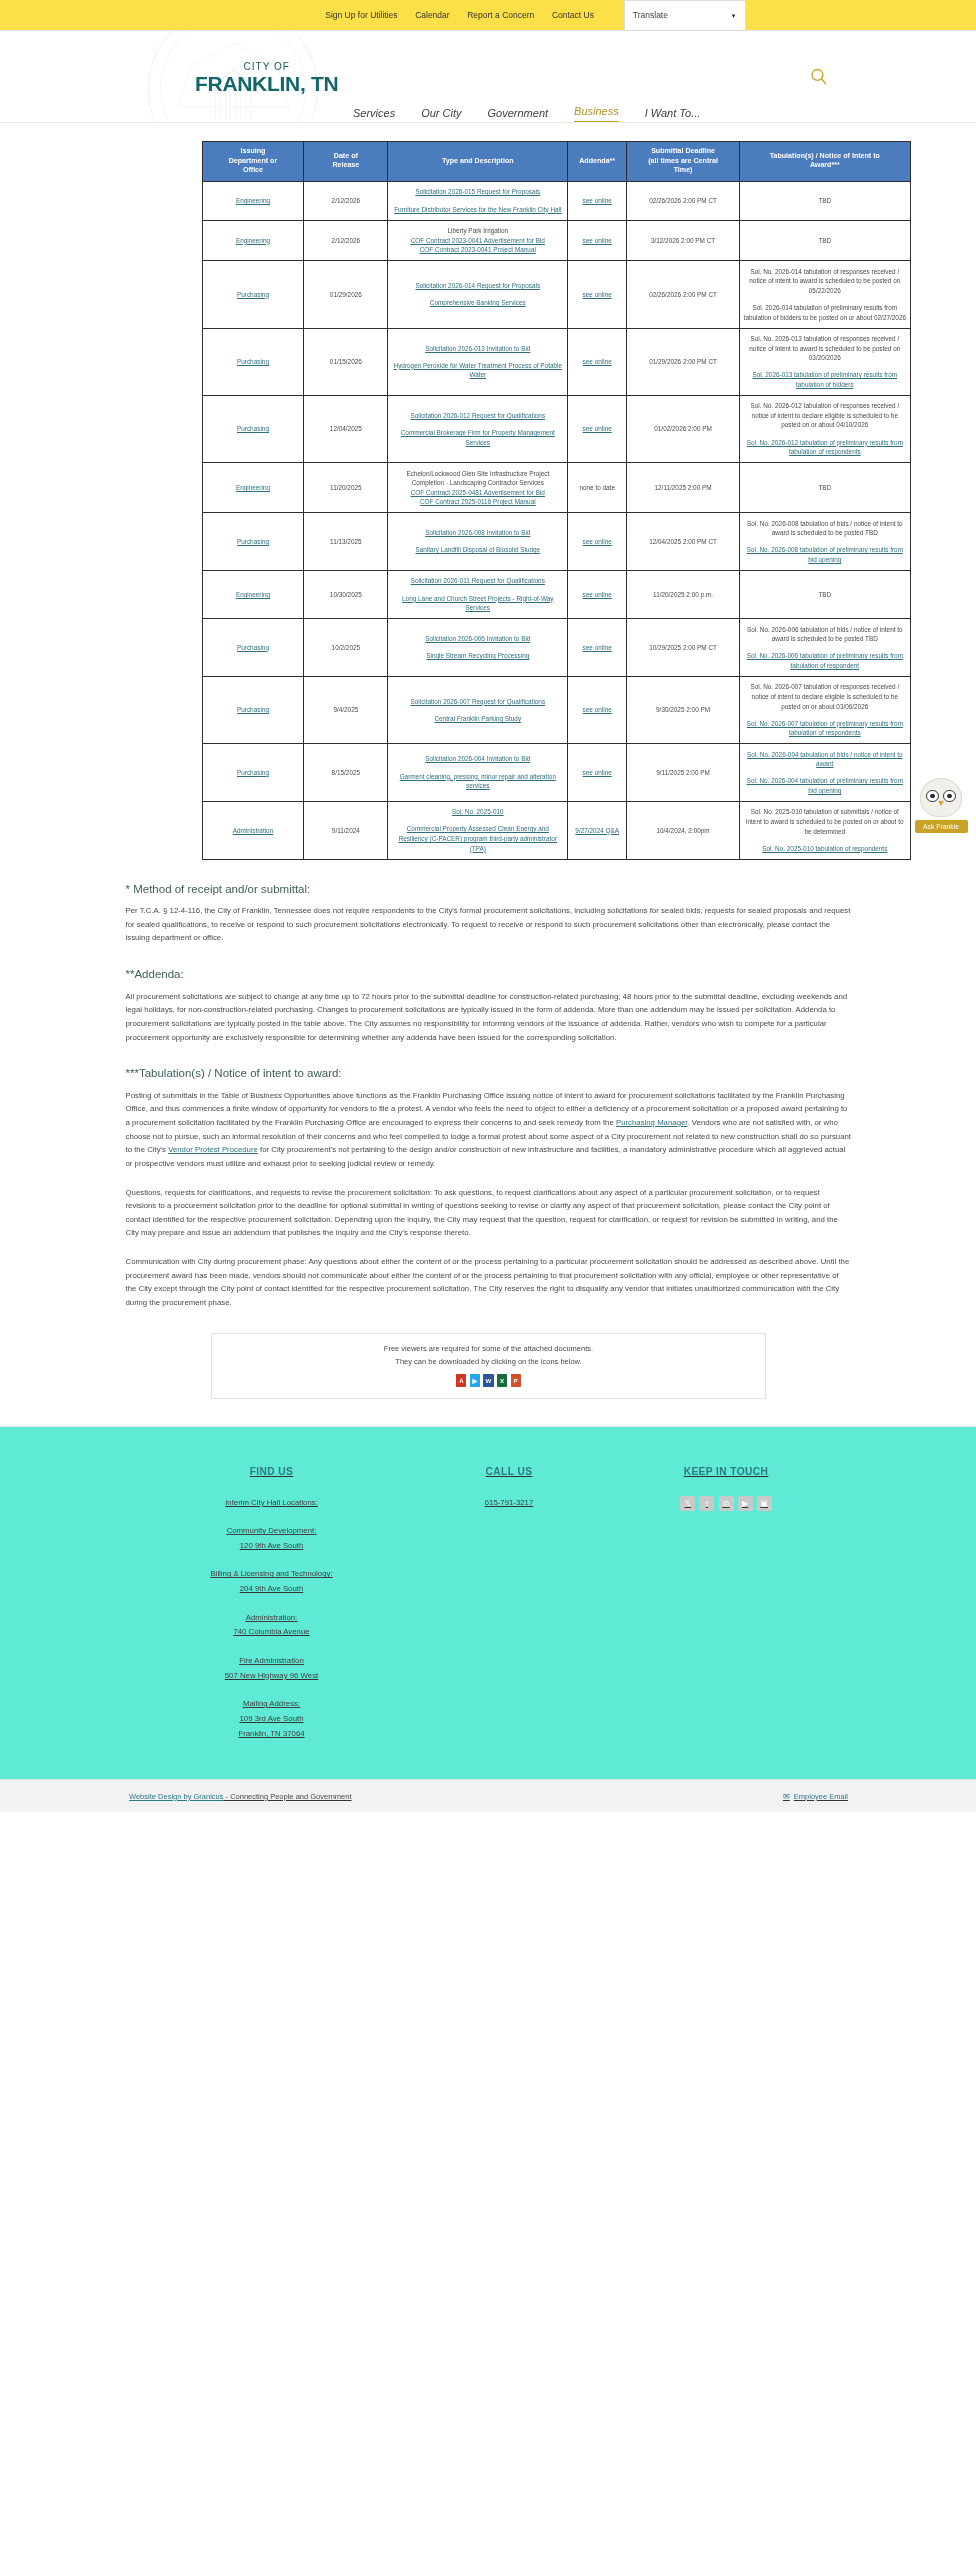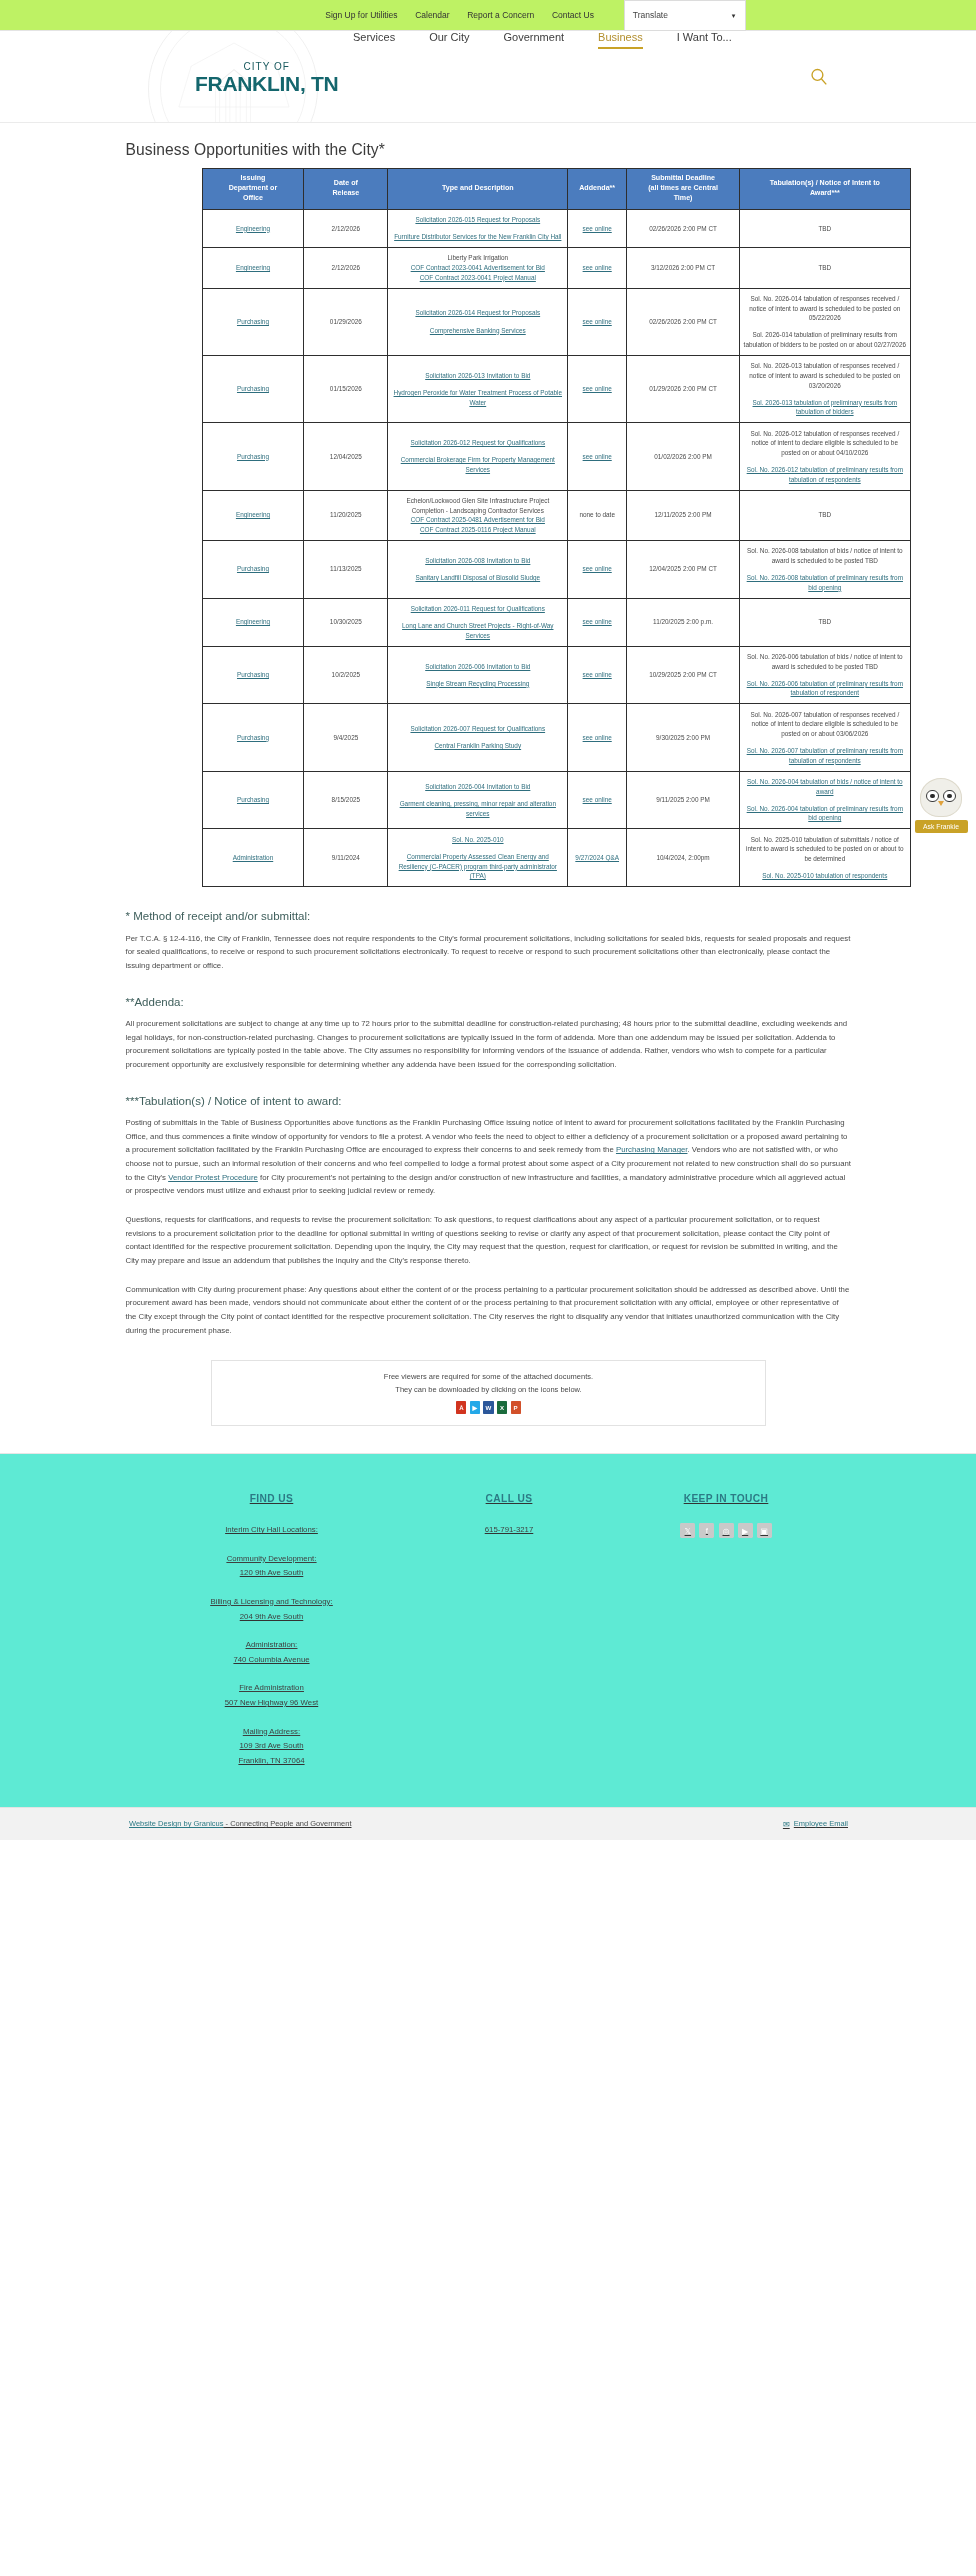--- a/index.html
+++ b/index.html
@@ -8,21 +8,21 @@
     width:977px;
     font-family:"Liberation Sans", sans-serif;
     color:#333;
     background:#ffffff;
     -webkit-font-smoothing:antialiased;
   }
 
   
   .utility-bar{
     height:31px;
-    background:#bef264;
+    background:#fde047;
     border-bottom:0.7px solid #e4e4e4;
     display:flex;
     align-items:center;
     justify-content:center;
     position:relative;
   }
   .utility-inner{
     display:flex;
     align-items:center;
     gap:17.6px;
@@ -99,22 +99,23 @@
     font-size:21px;
     font-weight:bold;
     color:#14666d;
     letter-spacing:-0.3px;
   }
   .main-nav{
     position:absolute;
     left:353px; top:0;
     height:92px;
     display:flex;
-    align-items:flex-start;
-    gap:34px;
+    align-items:flex-end;
+    gap:26px;
+    font-style:italic;
   }
   .nav-item{
     font-size:11px;
     color:#3d3d3d;
     text-decoration:none;
     padding-bottom:4.1px;
     cursor:pointer;
     white-space:nowrap;
   }
   .nav-item.active{
@@ -399,21 +400,20 @@
   <div class="frankie">
     <div class="frankie-owl">
       <div class="owl-eye l"></div>
       <div class="owl-eye r"></div>
       <div class="owl-beak"></div>
     </div>
     <div class="frankie-label">Ask Frankie</div>
   </div>
 
   <div class="content">
-    <h1 class="page-title">Business Opportunities with the City*</h1>
 
     <table class="opps-table">
       <colgroup>
         <col class="col-dept">
           <col class="col-date">
           <col class="col-type">
         <col class="col-add">
           <col class="col-dead">
           <col class="col-tab">
       </colgroup>

